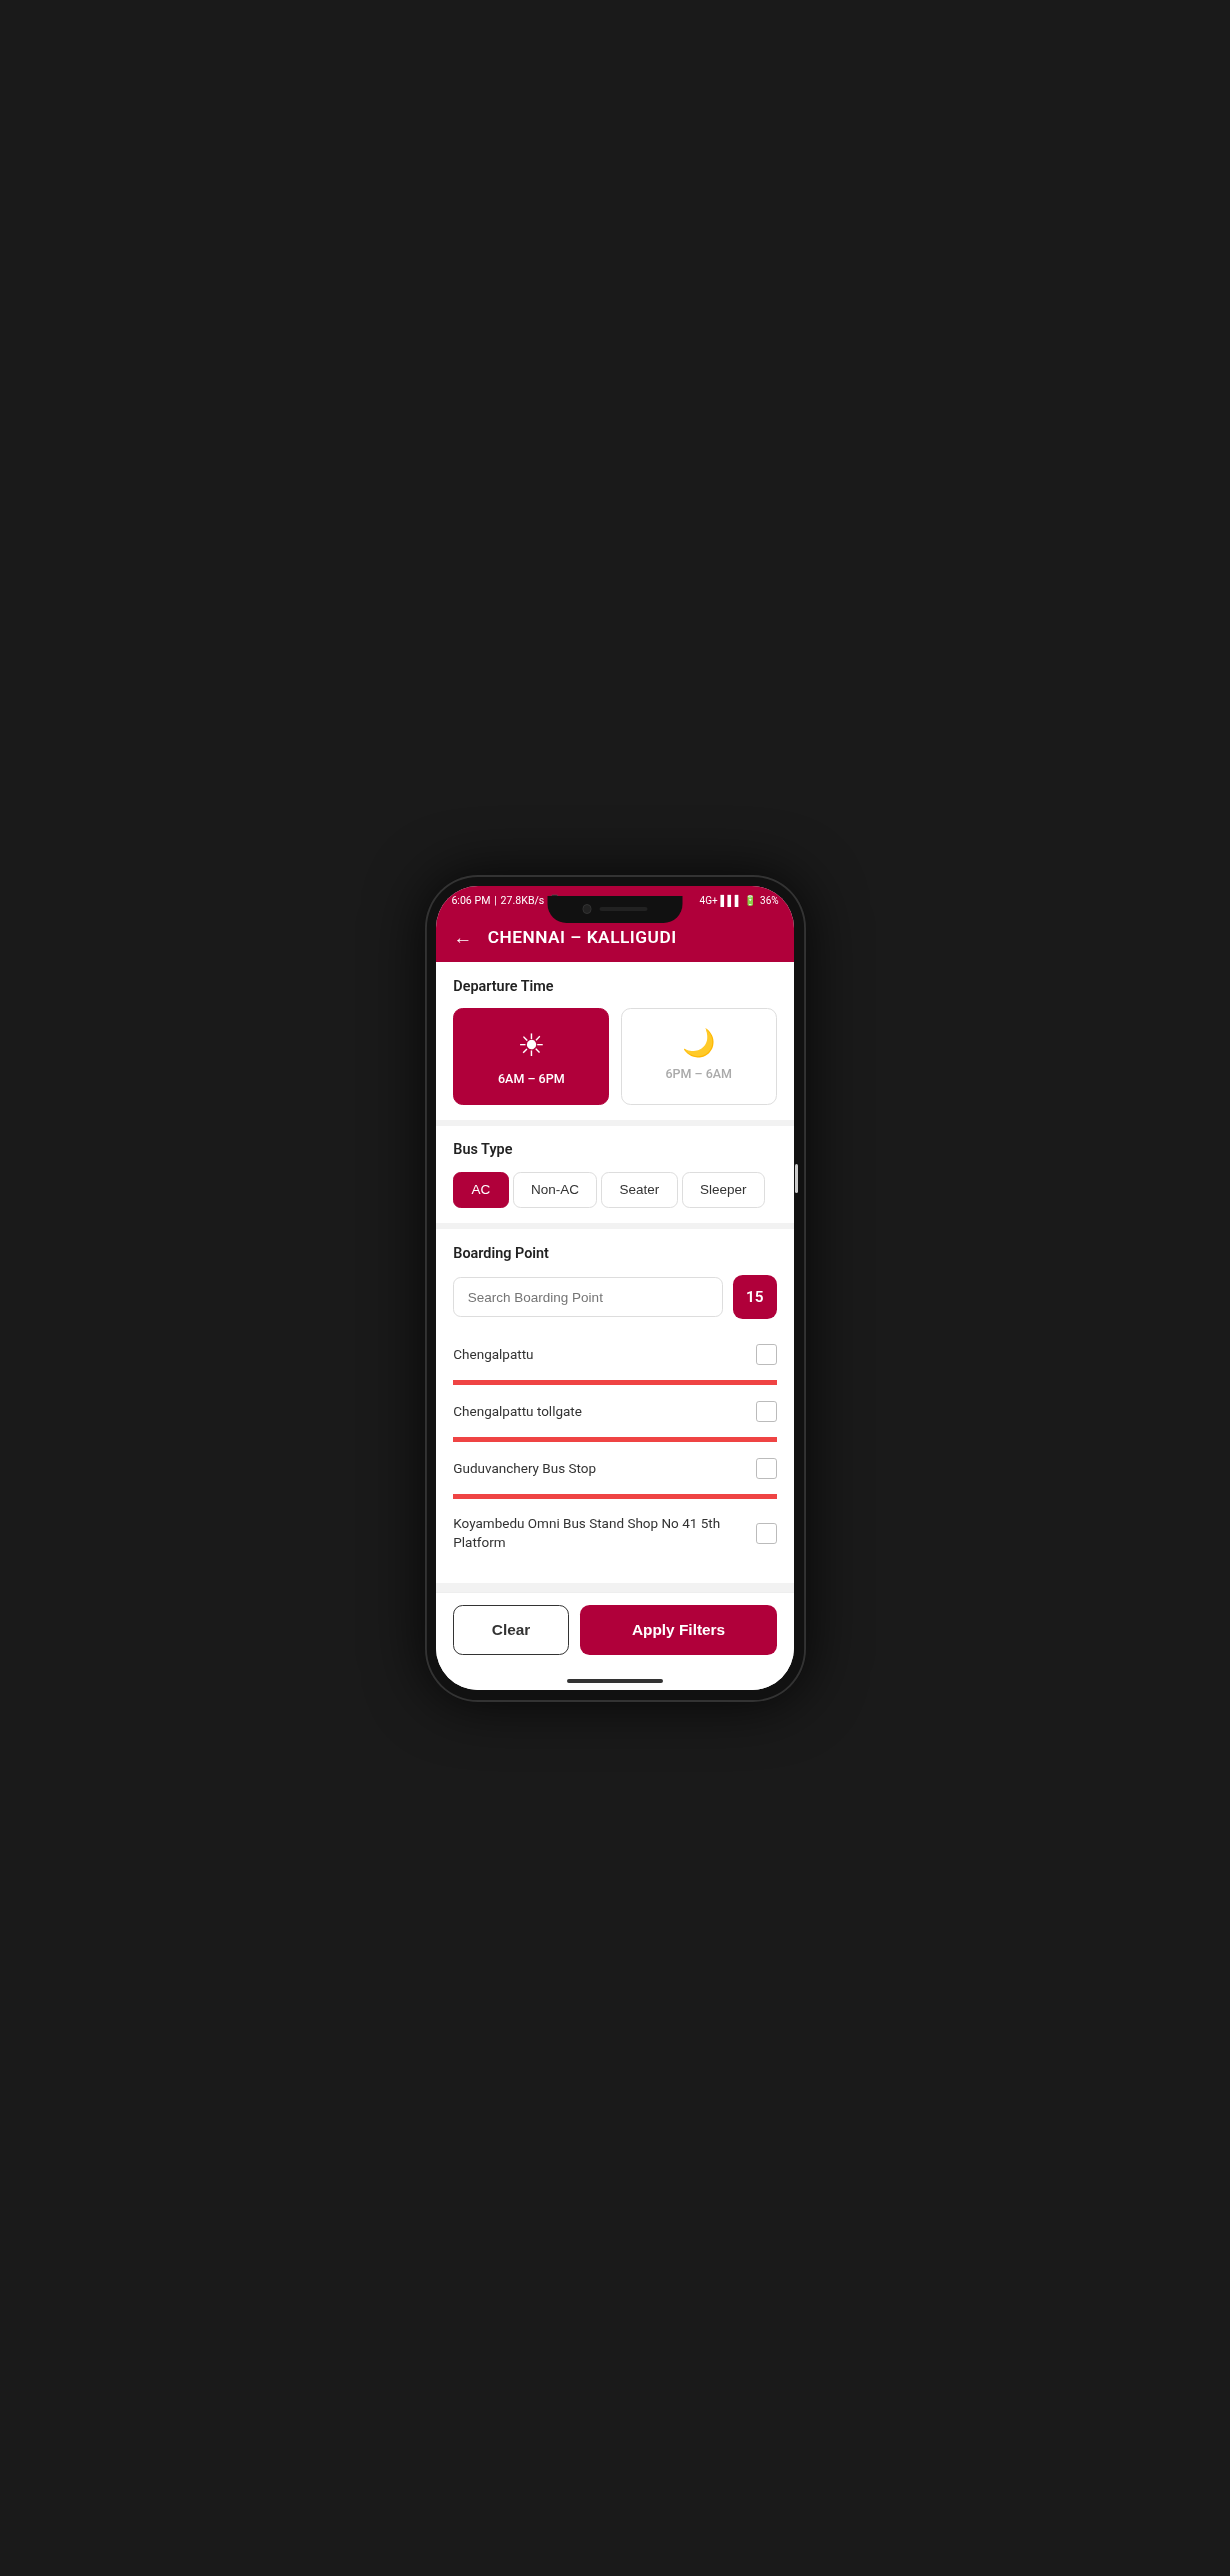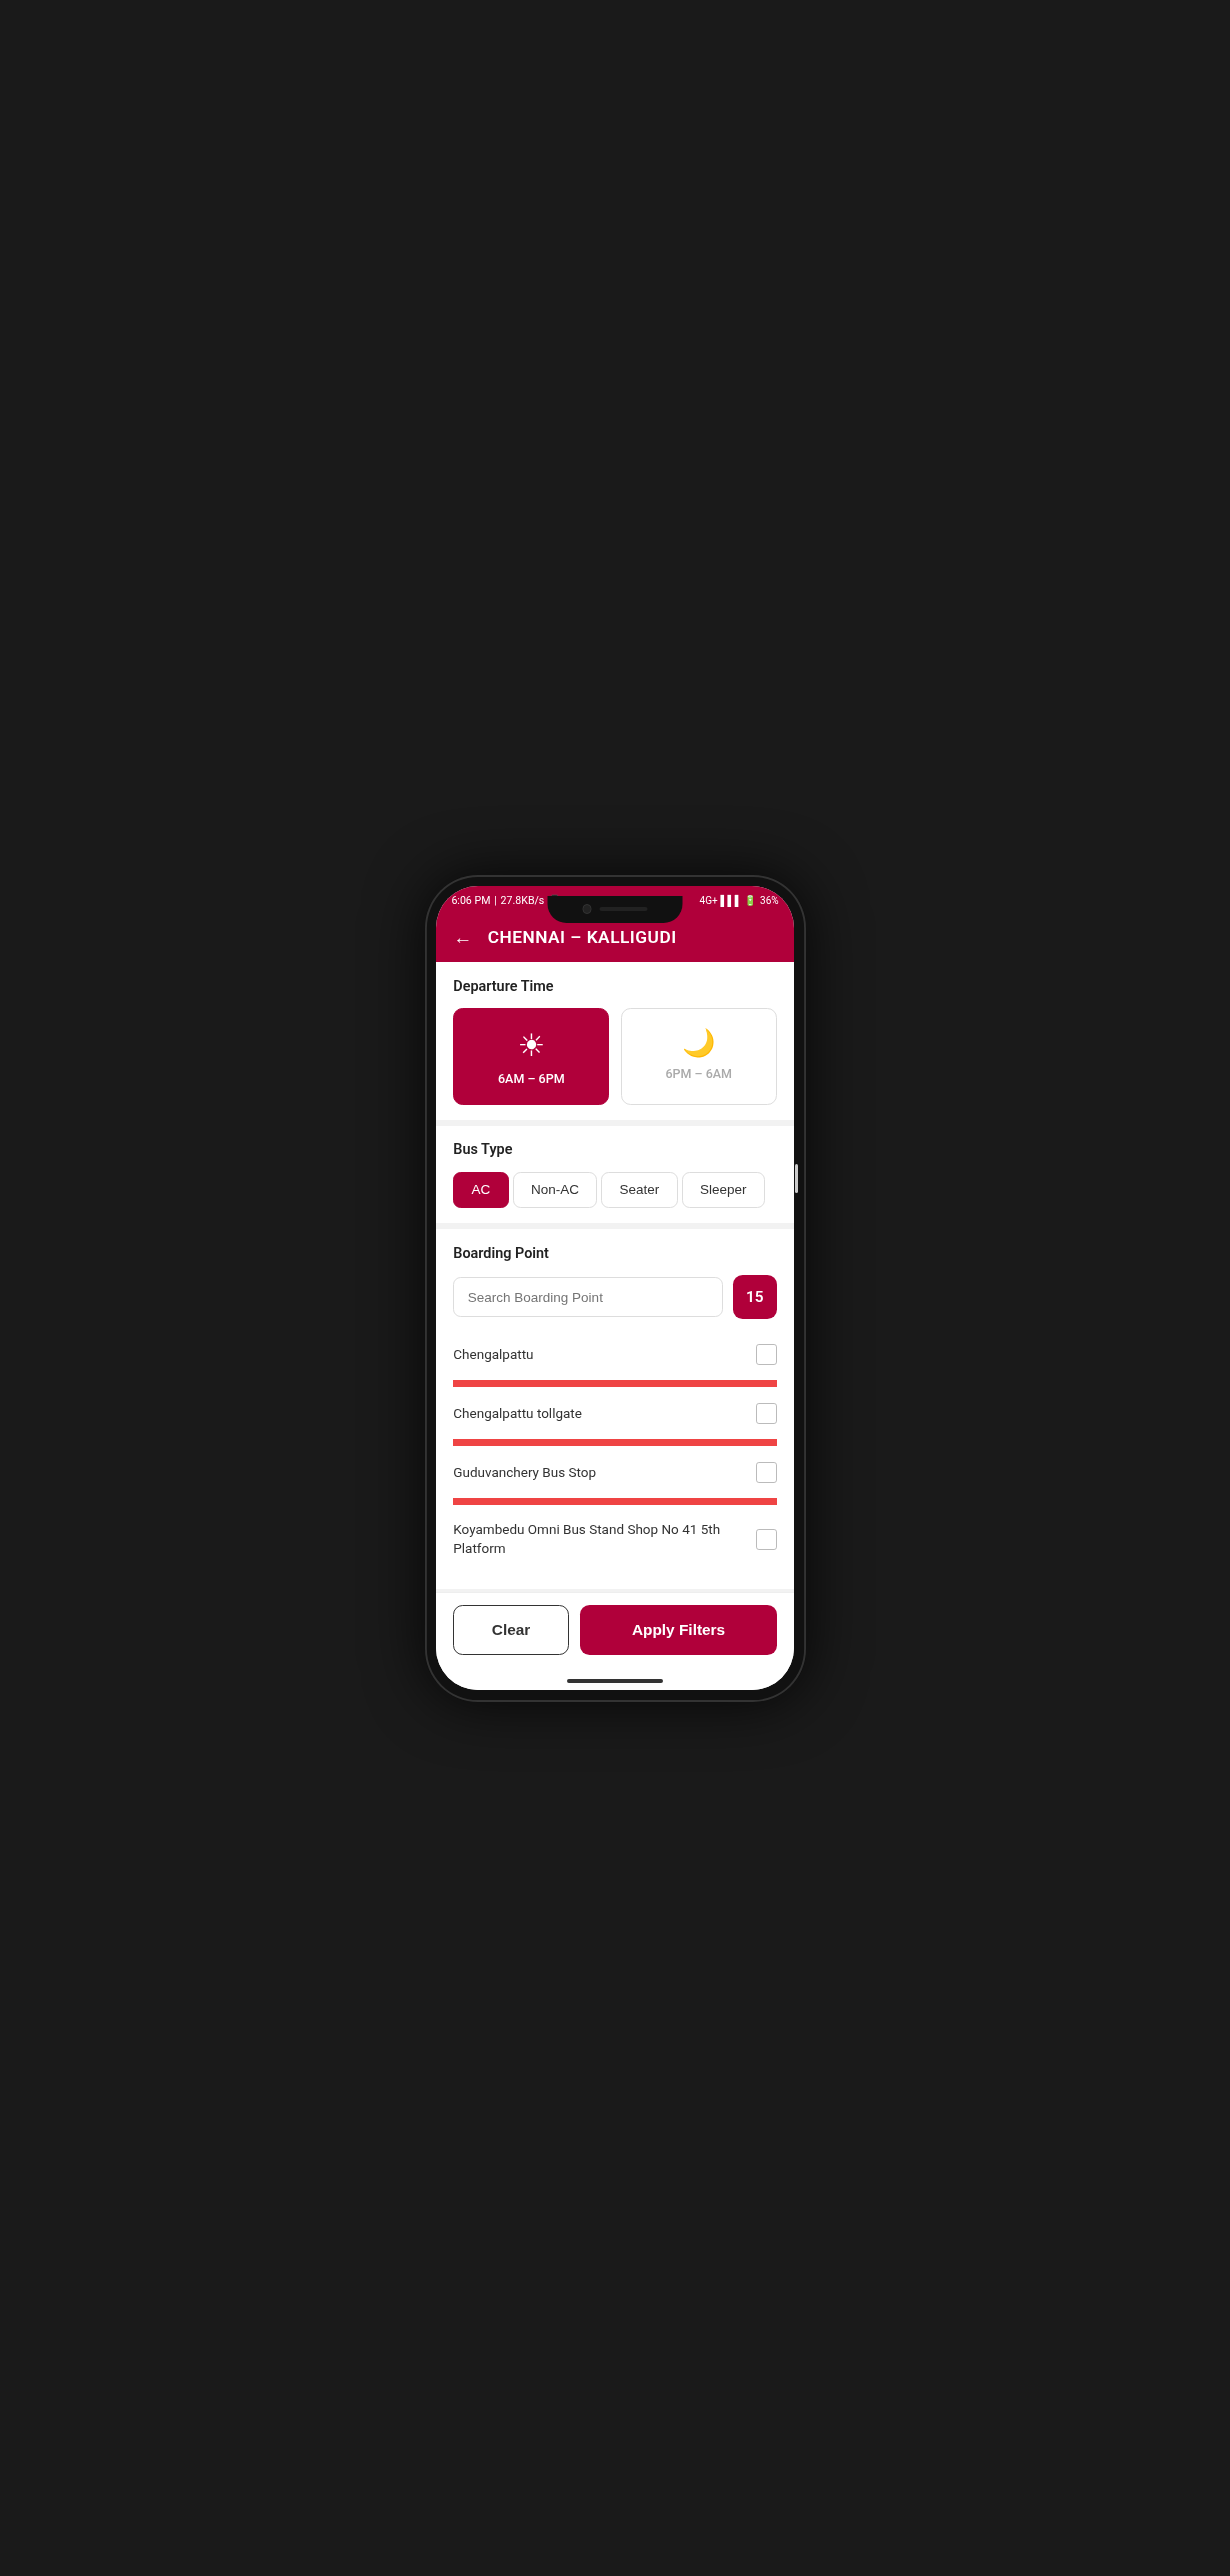--- a/index.html
+++ b/index.html
@@ -211,21 +211,21 @@
     
     .boarding-list {
       margin-top: 9.6px;
     }
 
     .boarding-item {
       display: flex;
       justify-content: space-between;
       align-items: center;
       padding: 15.4px 0;
-      border-bottom: 7px solid #ef4444;
+      border-bottom: 5px solid #ef4444;
     }
 
     .boarding-item:last-child {
       border-bottom: none;
     }
 
     .boarding-name {
       font-size: 13.5px;
       color: #333;
       flex: 1;

